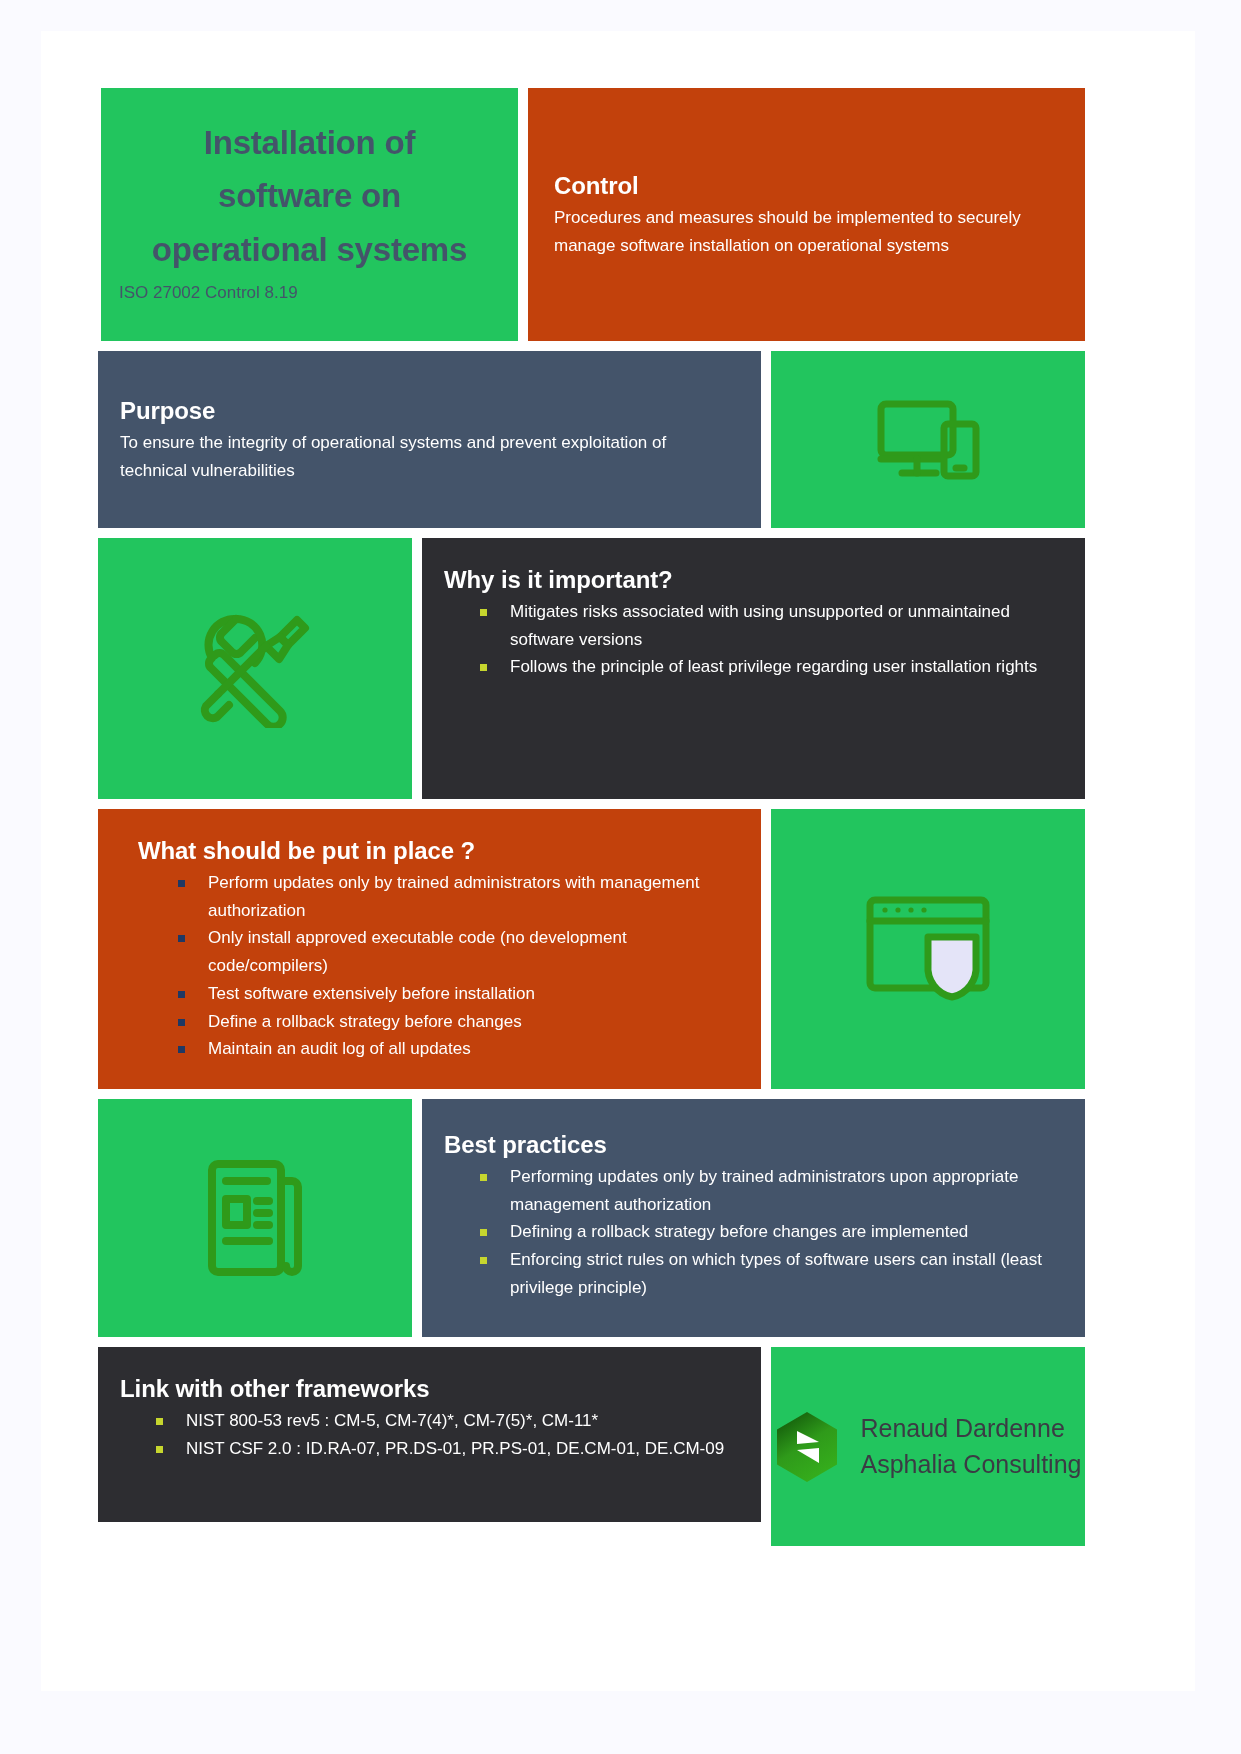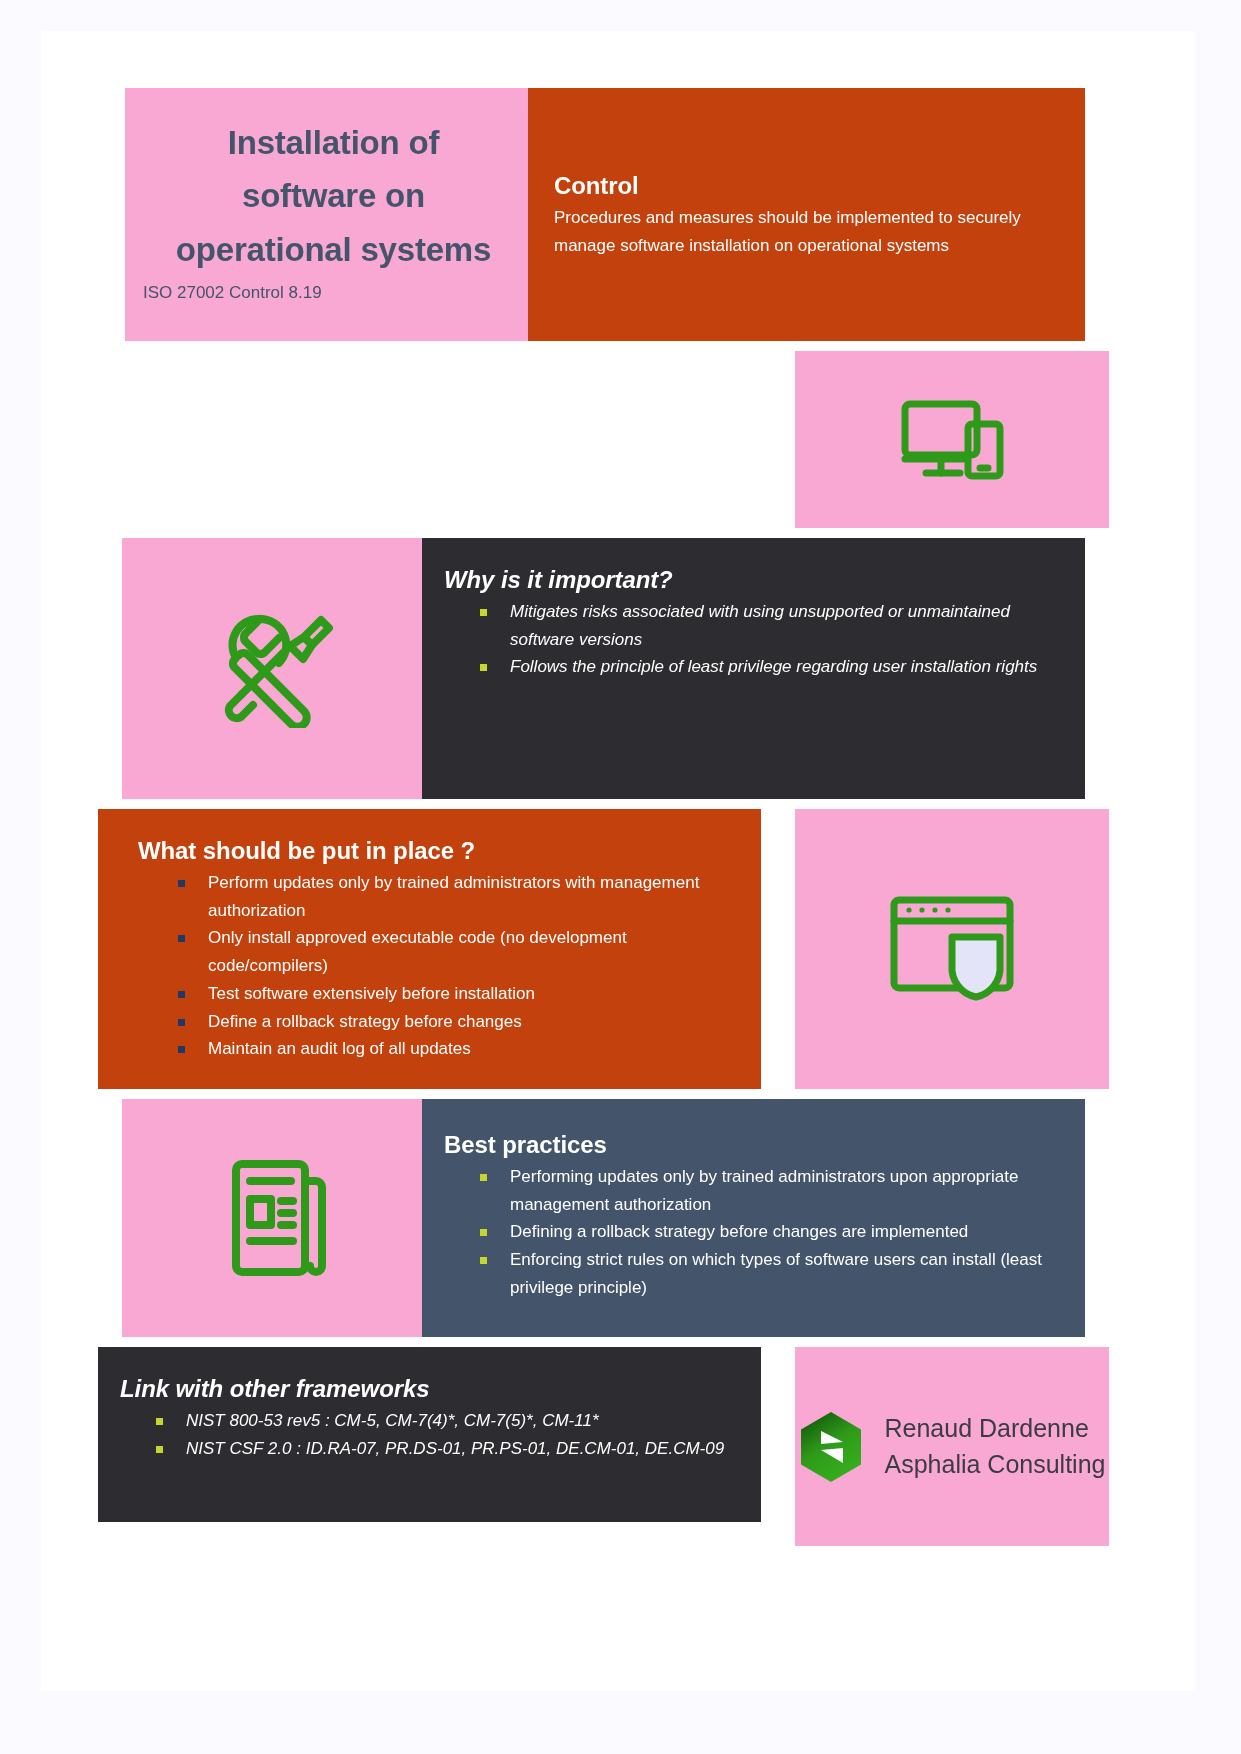--- a/index.html
+++ b/index.html
@@ -18,24 +18,24 @@
   }
   .sheet {
     position: absolute;
     left: 41px; top: 31px;
     width: 1154px; height: 1660px;
     background: #ffffff;
   }
   .card { position: absolute; }
 
   
-  .lav   { background: #f9a8d4; margin-left: 24px; }
+  .lav   { background: #22c55e; }
   .green { background: #c2410c; }
   .slate { background: #44546a; }
-  .dark  { background: #2d2d31; font-style: italic; }
+  .dark  { background: #2d2d31; }
 
   
   .title-big {
     color: #44546a;
     font-size: 33px;
     font-weight: bold;
     line-height: 1.62;
     text-align: center;
     letter-spacing: -0.2px;
   }
@@ -139,20 +139,26 @@
       </div>
     </div>
 
     <div class="card green" id="c-control">
       <div class="pad-ctl">
         <div class="h-white">Control</div>
         <div class="body-white">Procedures and measures should be implemented to securely manage software installation on operational systems</div>
       </div>
     </div>
 
+    <div class="card slate" id="c-purpose">
+      <div class="pad-pur">
+        <div class="h-white">Purpose</div>
+        <div class="body-white">To ensure the integrity of operational systems and prevent exploitation of technical vulnerabilities</div>
+      </div>
+    </div>
 
     <div class="card lav" id="c-icon-mon">
       <div class="icon-wrap">
         <svg width="104" height="88" viewBox="0 0 104 88">
           <g fill="none" stroke="#2f9a1a" stroke-width="7" stroke-linecap="round" stroke-linejoin="round">
             <path d="M10 8 h62 a5 5 0 0 1 5 5 v41 a5 5 0 0 1 -5 5 h-62 a5 5 0 0 1 -5 -5 v-41 a5 5 0 0 1 5 -5 z"></path>
             <line x1="5" y1="63" x2="64" y2="63"></line>
             <line x1="26" y1="77" x2="60" y2="77"></line>
             <line x1="41" y1="63" x2="41" y2="77"></line>
             <path d="M72 28 h24 a4 4 0 0 1 4 4 v44 a4 4 0 0 1 -4 4 h-24 a4 4 0 0 1 -4 -4 v-44 a4 4 0 0 1 4 -4 z"></path>

